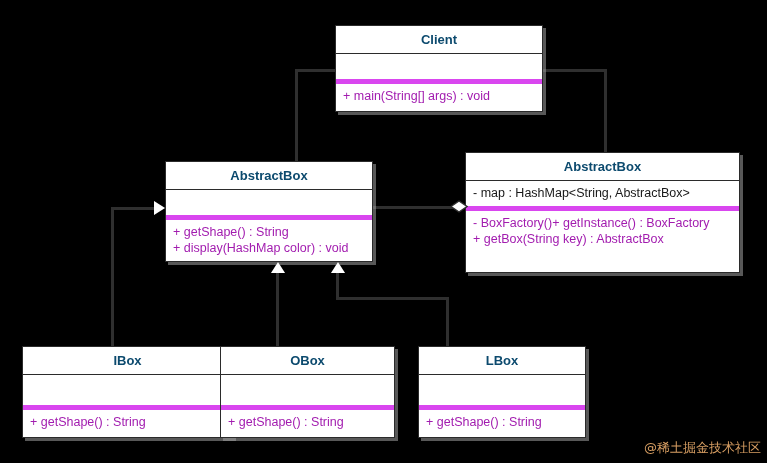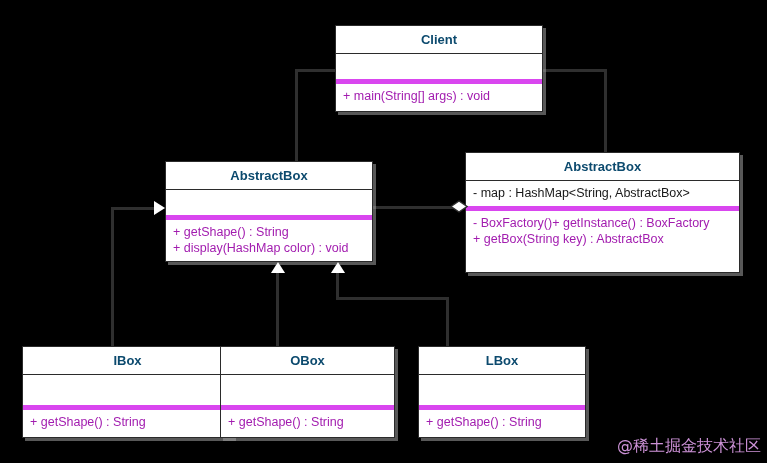--- a/index.html
+++ b/index.html
@@ -98,22 +98,22 @@
     width: 16px; height: 12px;
     z-index: 6;
   }
   .diamond-wrap svg { display: block; }
 
   
   #watermark {
     position: absolute;
     right: 6px;
     bottom: 6px;
-    color: #f0abfc;
-    font-size: 16px;
+    color: #fdba74;
+    font-size: 13px;
     font-family: "DejaVu Sans", sans-serif;
     letter-spacing: 0px;
     z-index: 9;
     opacity: 0.85;
     white-space: nowrap;
   }
 </style>
 </head>
 <body>
 

